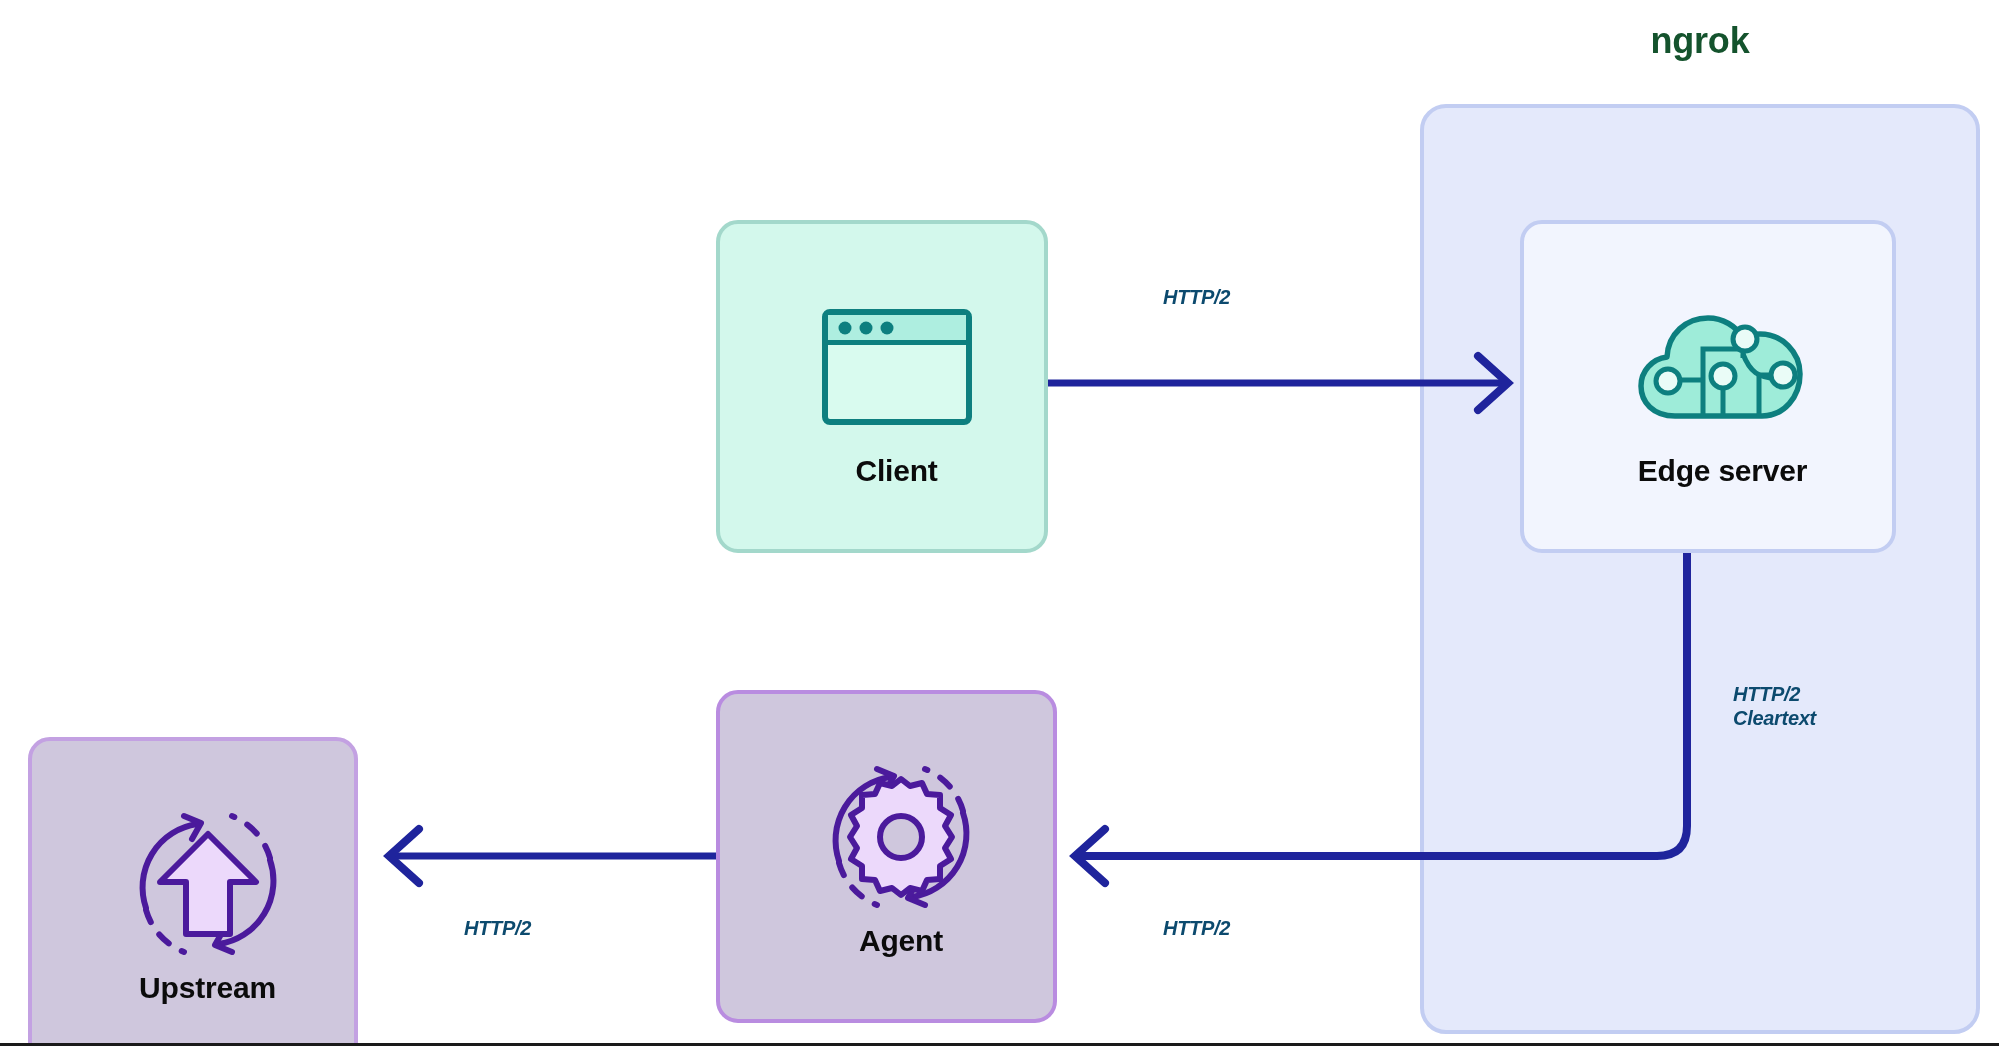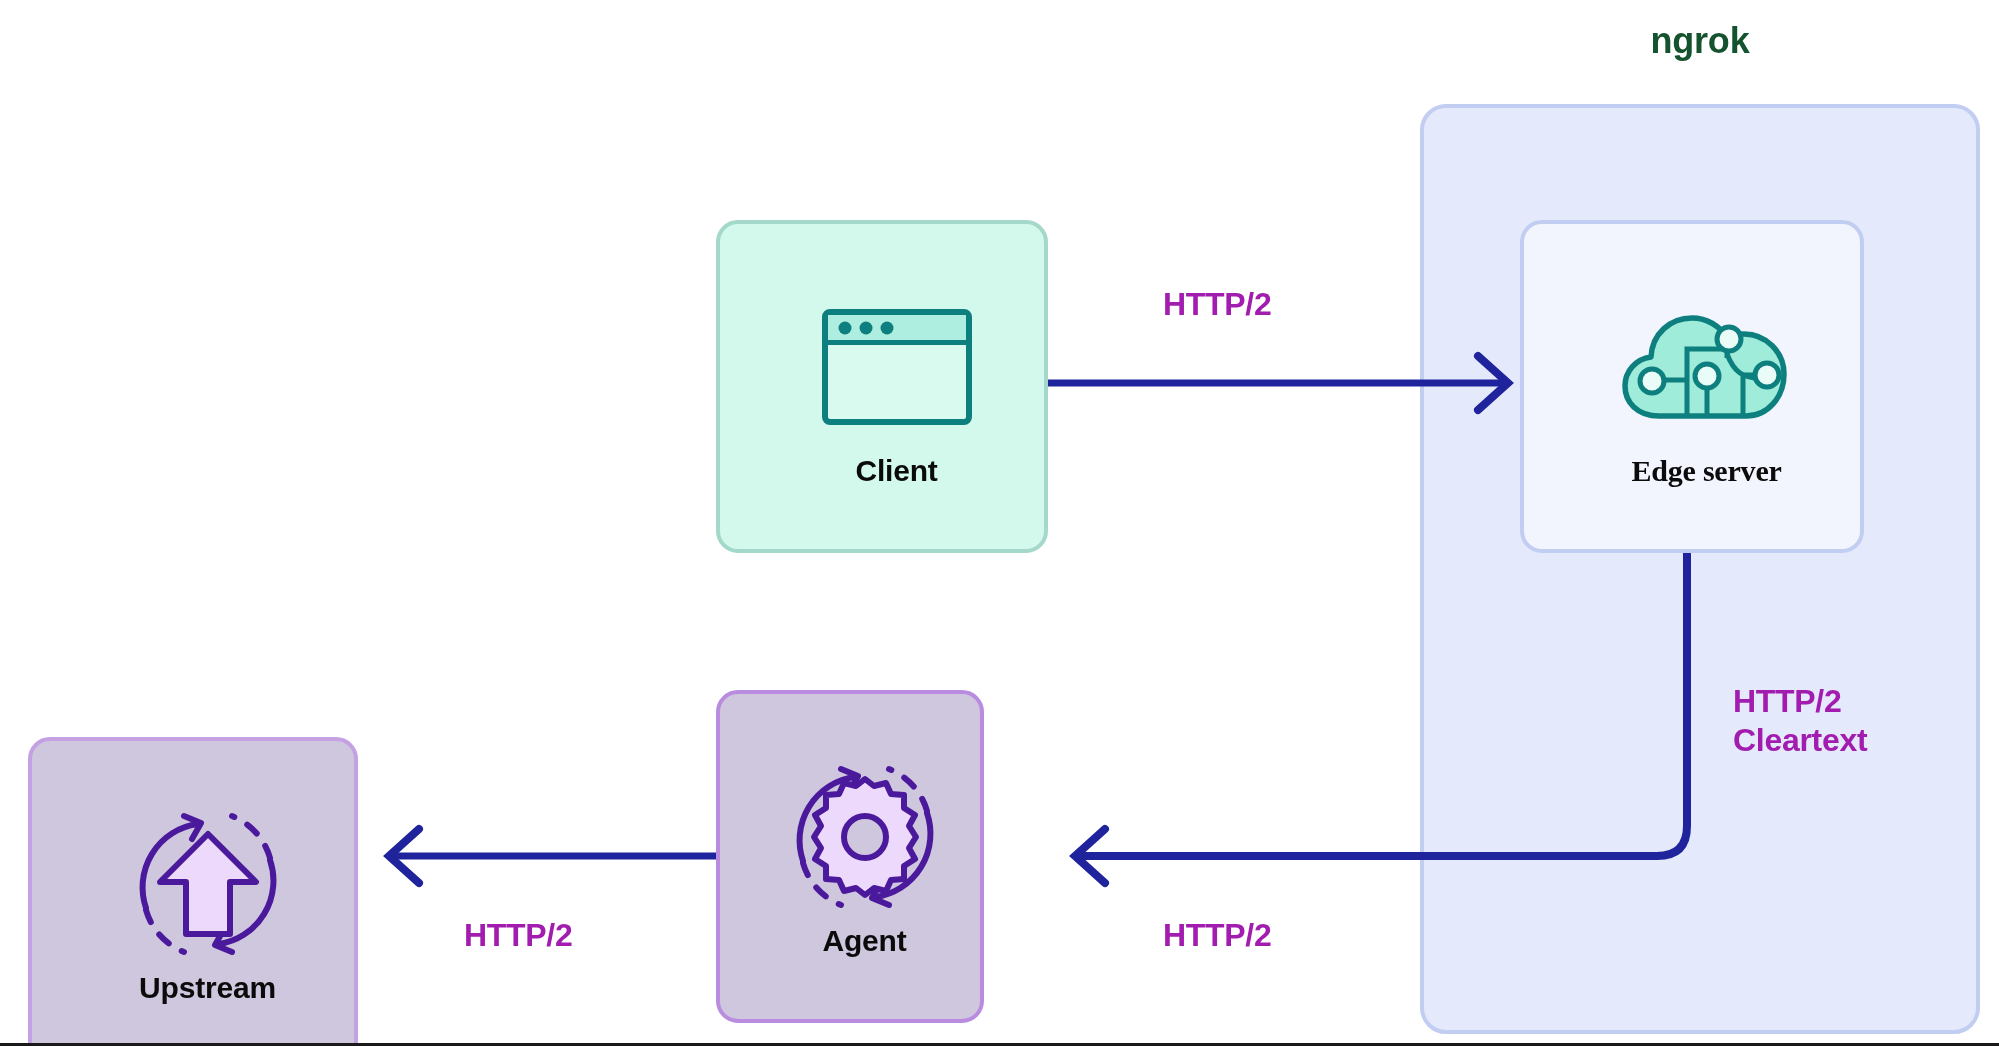--- a/index.html
+++ b/index.html
@@ -80,53 +80,53 @@
     left: 716px;
     top: 220px;
     width: 332px;
     height: 333px;
     background: #d3f8ec;
     border: 4px solid #a3d8cb;
   }
   .node-edge {
     left: 1520px;
     top: 220px;
-    width: 344px;
+    width: 376px;
     height: 333px;
     background: #f2f5fe;
     border: 4px solid #c2cdf2;
-    font-family: Liberation Serif, serif;
   }
   .node-agent {
     left: 716px;
     top: 690px;
-    width: 268px;
+    width: 341px;
     height: 333px;
     background: #cfc7dd;
     border: 4px solid #b98ce0;
   }
   .node-upstream {
     left: 28px;
     top: 690px;
     width: 330px;
     height: 333px;
     background: #cfc7dd;
     border: 4px solid #c3a1e2;
     margin-top: 47px;
   }
 
   
   .edge-label {
     position: absolute;
-    font-size: 32px;
+    font-size: 20px;
     font-weight: bold;
-    color: #a21caf;
+    color: #0c4a6e;
     letter-spacing: -0.3px;
     line-height: 1.22;
     white-space: pre-line;
+    font-style: italic;
   }
   .lbl-client-edge { left: 1163px; top: 285px; }
   .lbl-cleartext   { left: 1733px; top: 682px; }
   .lbl-edge-agent  { left: 1163px; top: 916px; }
   .lbl-agent-up    { left: 464px;  top: 916px; }
 
   .bottom-rule {
     position: absolute;
     left: 0;
     top: 1043px;

